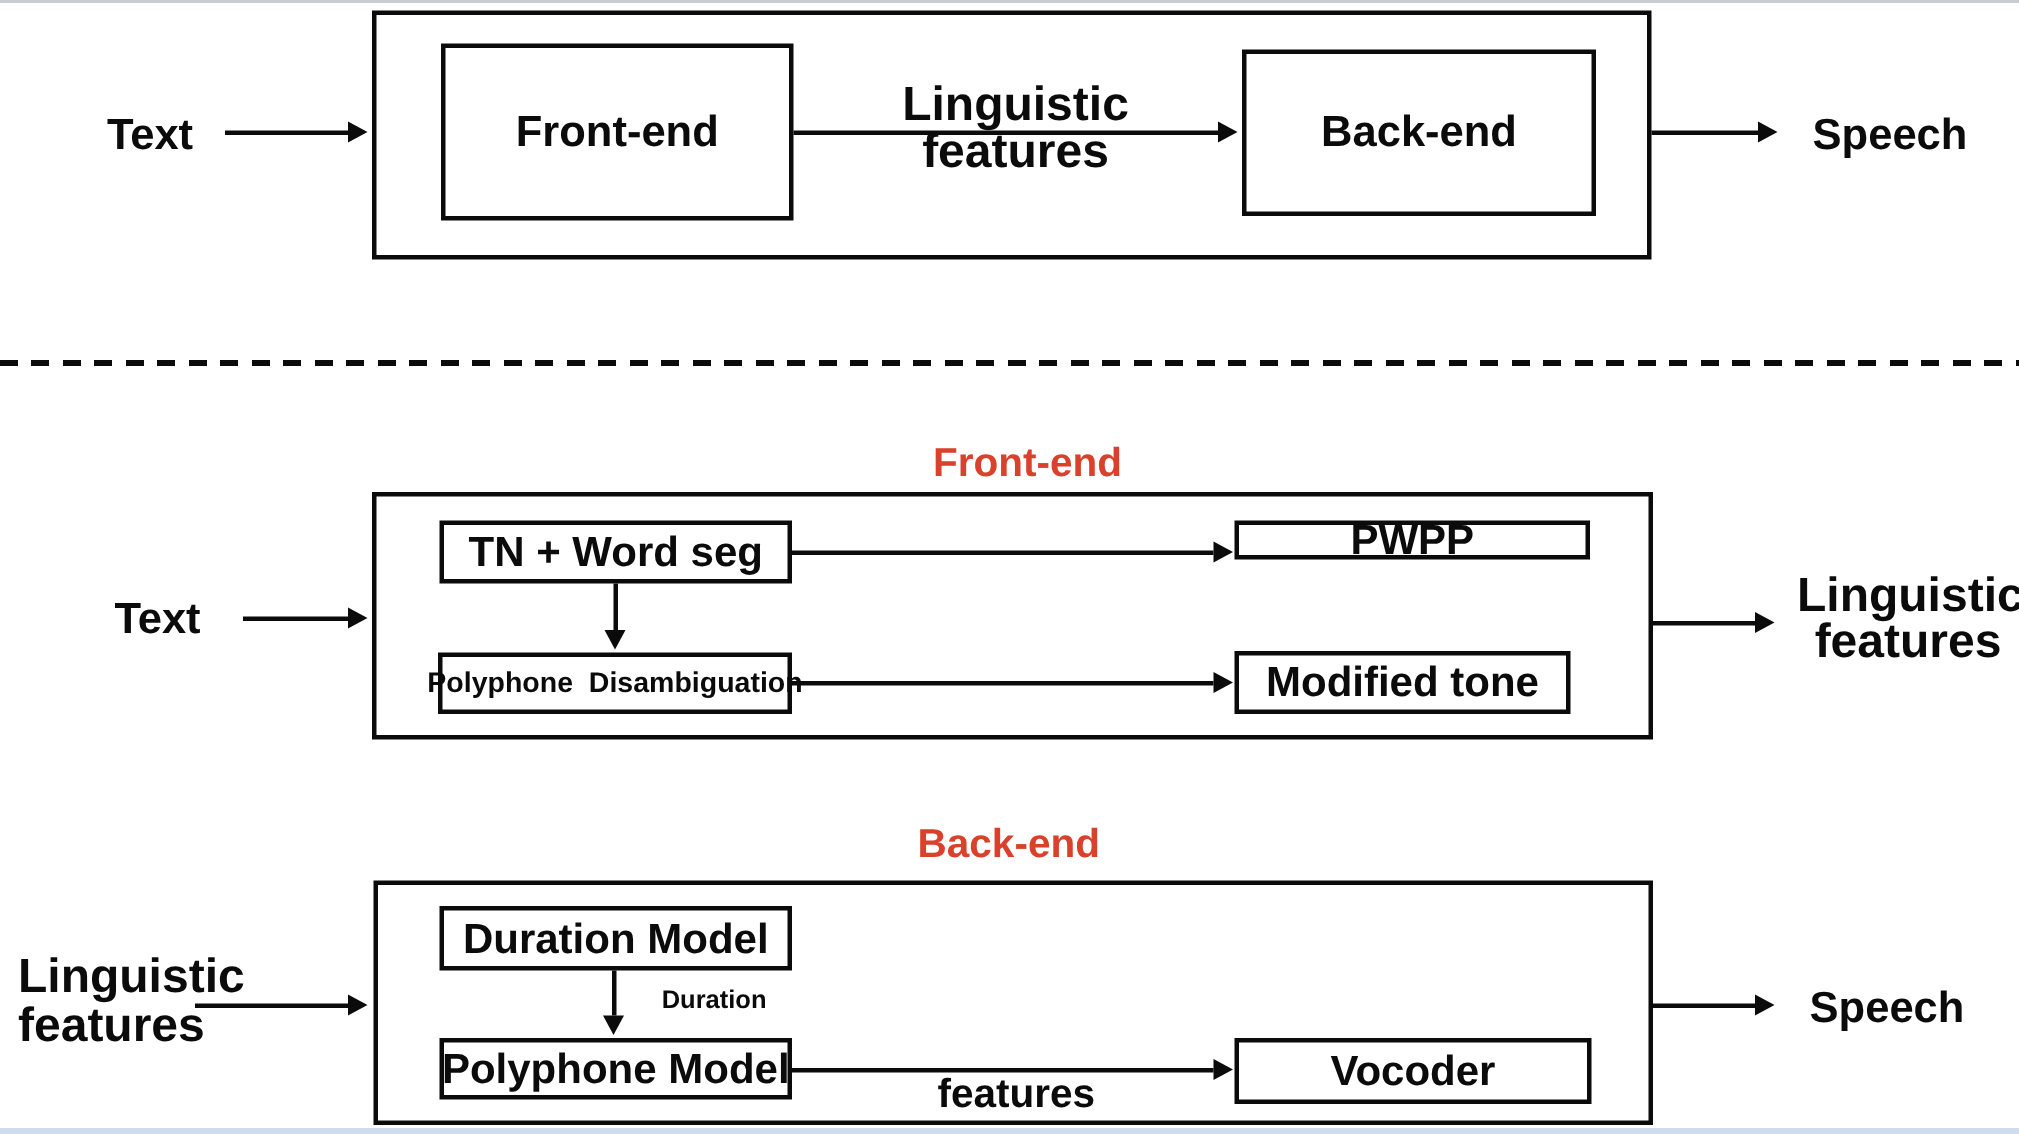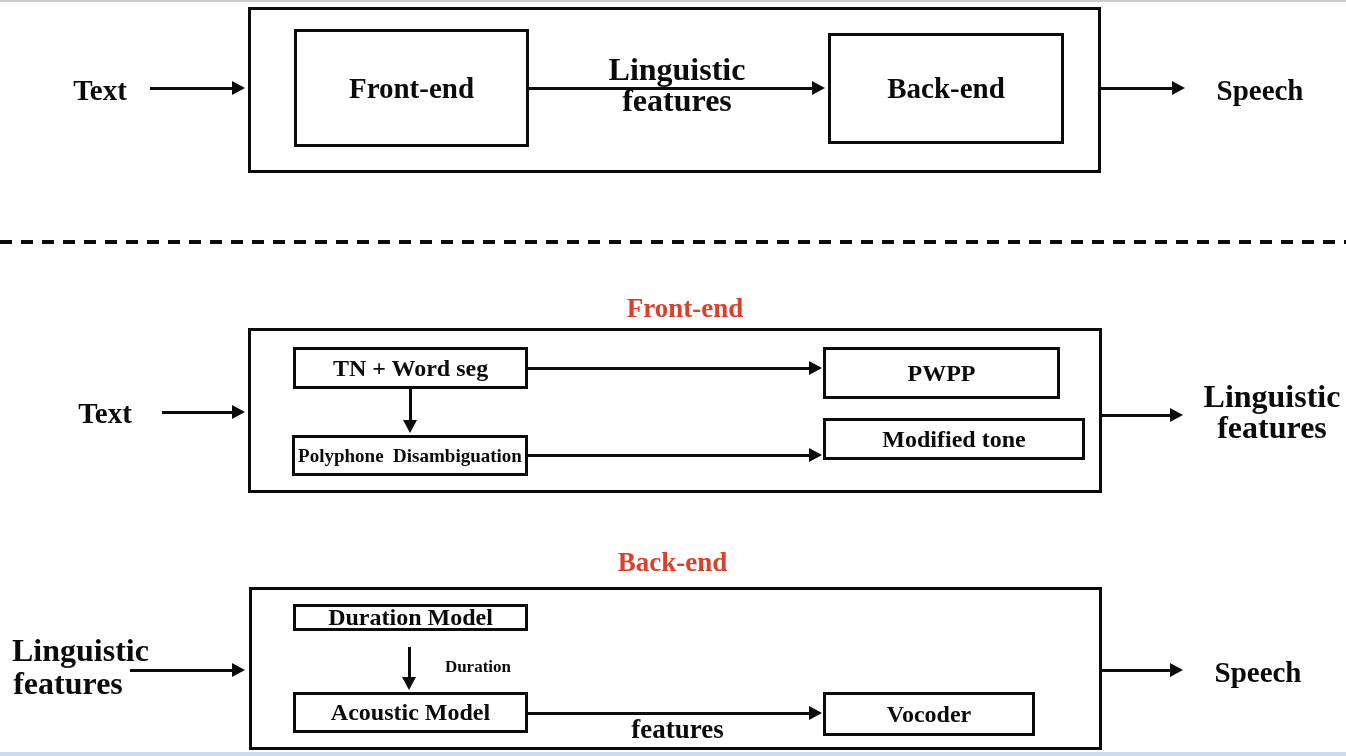--- a/index.html
+++ b/index.html
@@ -1,34 +1,34 @@
 <!DOCTYPE html>
 <html><head>
 <meta charset="utf-8">
 <style>
   html,body{margin:0;padding:0;background:#ffffff;}
   .canvas{
     position:relative;
     width:1346px;height:756px;
     background:#ffffff;
-    font-family:Liberation Serif, serif;
+    font-family:Liberation Sans, sans-serif;
     color:#0b0b0b;
     overflow:hidden;
   }
   .edge-top{position:absolute;left:0;top:0;width:1346px;height:2px;background:#c9cdd2;}
   .edge-bottom{position:absolute;left:0;top:752px;width:1346px;height:4px;background:#cfdcee;}
 
   .box{position:absolute;border:3px solid #0b0b0b;background:#ffffff;box-sizing:border-box;}
   .flex{display:flex;align-items:center;justify-content:center;text-align:center;}
 
   .lbl{position:absolute;text-align:center;font-weight:bold;line-height:31px;}
   .lbl-lg{font-size:32px;}
   .lbl-xl{font-size:29px;line-height:34px;}
   .box-text-lg{font-size:29px;font-weight:bold;}
-  .box-text-md{font-size:24px;font-weight:bold;white-space:pre;}
+  .box-text-md{font-size:28px;font-weight:bold;white-space:pre;}
   .box-text-sm{font-size:19px;font-weight:600;white-space:pre;}
   .title-red{position:absolute;text-align:center;font-weight:bold;font-size:27px;line-height:31px;color:#d9412c;}
   .small-lbl{position:absolute;text-align:right;font-weight:bold;font-size:17px;line-height:18px;}
 
   
   .arrow-h{position:absolute;height:3px;background:#0b0b0b;}
   .arrow-h::after{
     content:'';position:absolute;right:-13px;top:-6px;width:0;height:0;
     border-left:13px solid #0b0b0b;border-top:7px solid transparent;border-bottom:7px solid transparent;
   }
@@ -76,45 +76,45 @@
   <div class="lbl lbl-xl" style="left:60px;top:396px;width:90px;">Text</div>
   <div class="arrow-h" style="left:162px;top:411px;width:70px;"></div>
 
   <div class="box flex box-text-md" style="left:293px;top:347px;width:235px;height:42px;">TN + Word seg</div>
   <div class="arrow-v" style="left:409px;top:389px;height:31px;"></div>
   <div class="box flex box-text-sm" style="left:292px;top:435px;width:236px;height:41px;">Polyphone  Disambiguation</div>
 
   <div class="arrow-h" style="left:528px;top:367px;width:281px;"></div>
   <div class="arrow-h" style="left:528px;top:454px;width:281px;"></div>
 
-  <div class="box flex box-text-md" style="left:823px;top:347px;width:237px;height:52px;">PWPP</div>
-  <div class="box flex box-text-md" style="left:823px;top:418px;width:262px;height:42px;">Modified tone</div>
+  <div class="box flex box-text-md" style="left:823px;top:347px;width:237px;height:26px;">PWPP</div>
+  <div class="box flex box-text-md" style="left:823px;top:434px;width:224px;height:42px;">Modified tone</div>
 
   <div class="arrow-h" style="left:1102px;top:414px;width:68px;"></div>
   <div class="lbl lbl-lg" style="left:1198px;top:381px;width:148px;">
     <div>Linguistic</div>
     <div>features</div>
   </div>
 
   <div class="title-red" style="left:585px;top:547px;width:175px;">Back-end</div>
   <div class="box" style="left:249px;top:587px;width:853px;height:163px;"></div>
 
   <div class="lbl lbl-lg" style="left:12px;top:634px;width:112px;line-height:33px;">
     <div>Linguistic</div>
     <div>features</div>
   </div>
   <div class="arrow-h" style="left:130px;top:669px;width:102px;"></div>
 
-  <div class="box flex box-text-md" style="left:293px;top:604px;width:235px;height:27px;">Duration Model</div>
+  <div class="box flex box-text-md" style="left:293px;top:604px;width:235px;height:43px;">Duration Model</div>
   <div class="arrow-v" style="left:408px;top:647px;height:30px;"></div>
   <div class="small-lbl" style="left:421px;top:658px;width:90px;">Duration</div>
-  <div class="box flex box-text-md" style="left:293px;top:692px;width:235px;height:41px;">Acoustic Model</div>
+  <div class="box flex box-text-md" style="left:293px;top:692px;width:235px;height:41px;">Polyphone Model</div>
 
   <div class="arrow-h" style="left:528px;top:712px;width:281px;"></div>
   <div class="lbl" style="left:600px;top:715px;width:155px;font-size:27px;line-height:28px;">features</div>
 
-  <div class="box flex box-text-md" style="left:823px;top:692px;width:212px;height:44px;">Vocoder</div>
+  <div class="box flex box-text-md" style="left:823px;top:692px;width:238px;height:44px;">Vocoder</div>
 
   <div class="arrow-h" style="left:1102px;top:669px;width:68px;"></div>
   <div class="lbl lbl-xl" style="left:1198px;top:655px;width:120px;">Speech</div>
 
   <div class="edge-bottom"></div>
 </div>
 
 </body></html>

